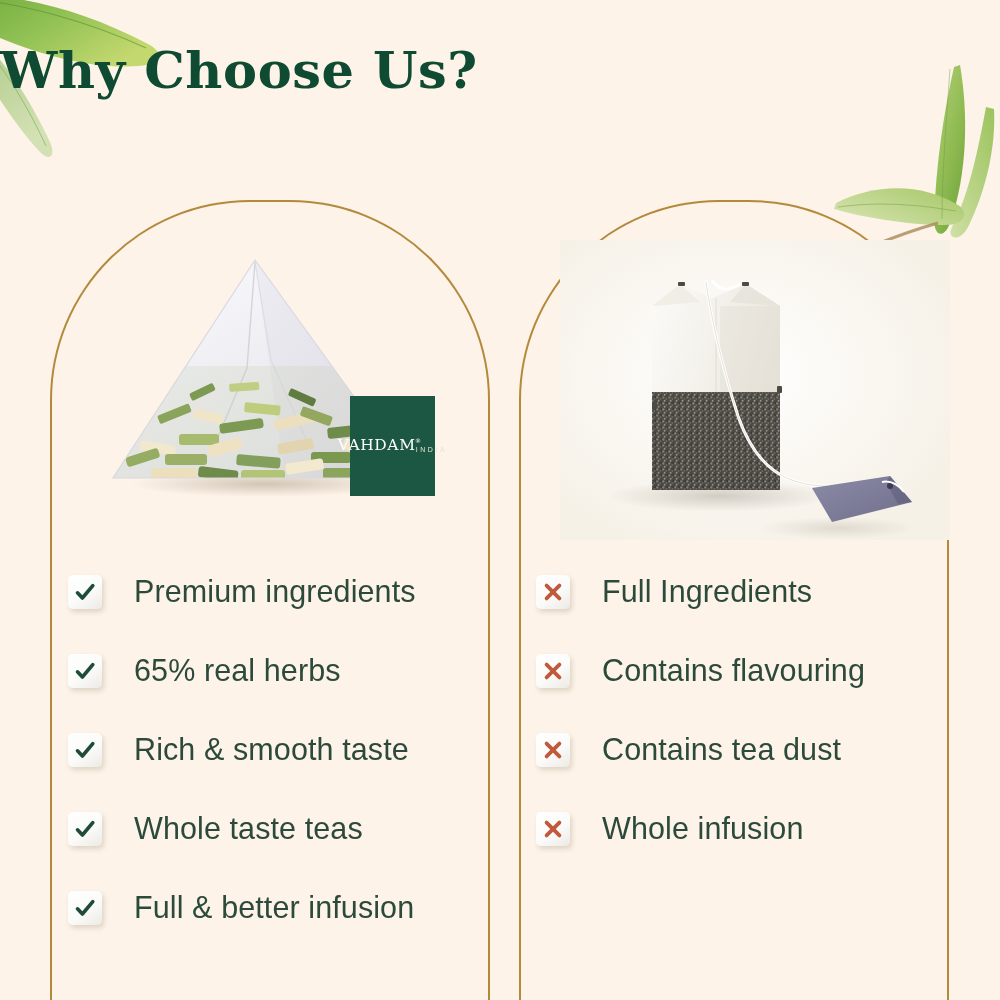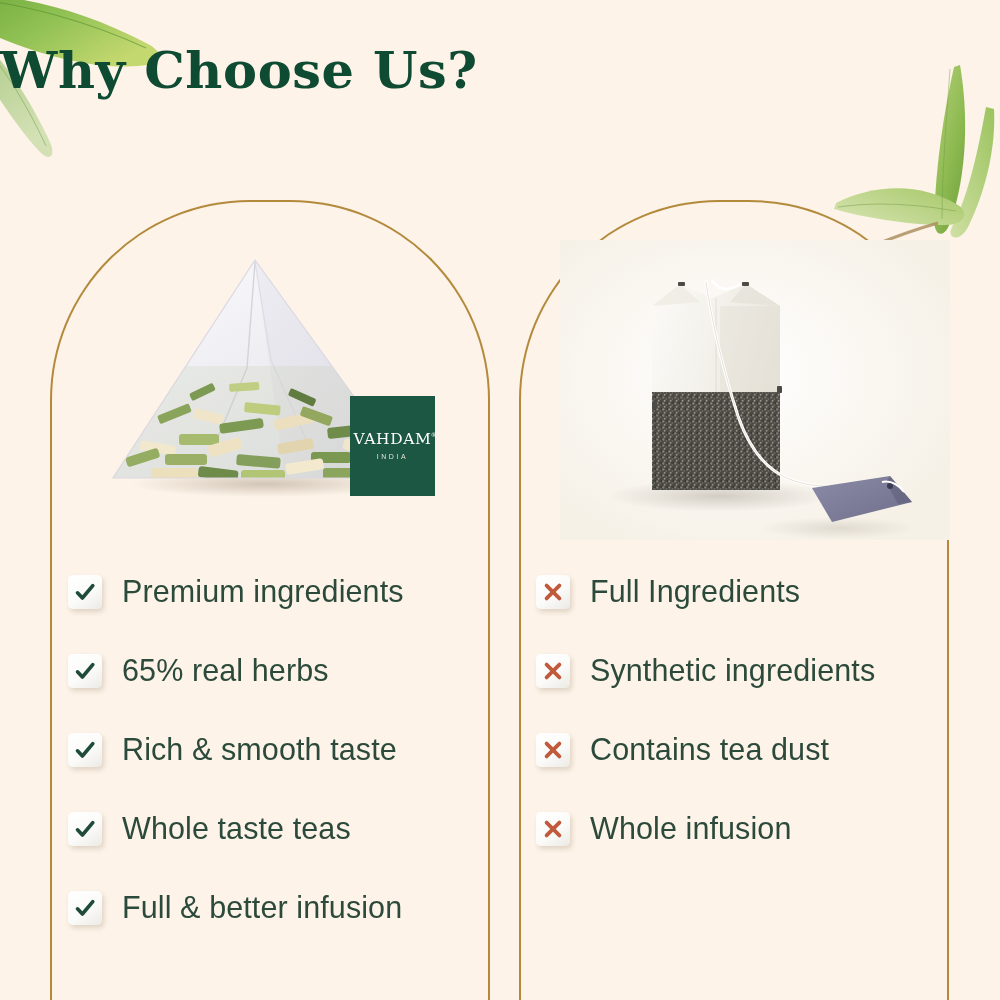--- a/index.html
+++ b/index.html
@@ -42,21 +42,21 @@
   .product { position:absolute; }
 
   #product-pyramid { left:95px; top:248px; width:350px; height:262px; }
   #product-teabag  { left:560px; top:240px; width:390px; height:300px; }
 
   .logo-tag {
     position:absolute;
     left:255px; top:148px;
     width:85px; height:100px;
     background:#1c5744;
-    display:flex; flex-direction:column;
+    display:flex; flex-direction:row;
     align-items:center; justify-content:center;
   }
   .logo-word {
     font-family:"DejaVu Serif", serif;
     color:#ffffff;
     font-size:15.5px;
     letter-spacing:0.6px;
     line-height:1;
     position:relative;
   }
@@ -82,21 +82,21 @@
   .mark-box {
     flex:0 0 auto;
     width:34px; height:34px;
     border-radius:5px;
     background:linear-gradient(145deg,#ffffff 0%,#fbfbfa 55%,#eceae4 100%);
     box-shadow:2px 3px 5px rgba(120,100,70,0.22);
     display:flex; align-items:center; justify-content:center;
   }
   .mark-box svg { display:block; }
   .feature-label {
-    margin-left:20px;
+    margin-left:32px;
     font-size:30.5px;
     color:#2c4a3b;
     letter-spacing:0.1px;
     white-space:nowrap;
   }
 </style>
 </head>
 <body>
 
 <div class="leaf-group" id="leaves-top-left">
@@ -357,21 +357,21 @@
     </span>
     <span class="feature-label">Full Ingredients</span>
   </div>
 
   <div class="feature-row">
     <span class="mark-box">
       <svg width="22" height="22" viewBox="0 0 22 22">
           <path d="M4.6 4.6 L 17.4 17.4 M17.4 4.6 L 4.6 17.4" stroke="#c05a3c" stroke-width="3.8" fill="none" stroke-linecap="round"></path>
         </svg>
     </span>
-    <span class="feature-label">Synthetic ingredients</span>
+    <span class="feature-label">Contains flavouring</span>
   </div>
 
 
   <div class="feature-row">
     <span class="mark-box">
       <svg width="22" height="22" viewBox="0 0 22 22">
           <path d="M4.6 4.6 L 17.4 17.4 M17.4 4.6 L 4.6 17.4" stroke="#c05a3c" stroke-width="3.8" fill="none" stroke-linecap="round"></path>
         </svg>
     </span>
     <span class="feature-label">Contains tea dust</span>

